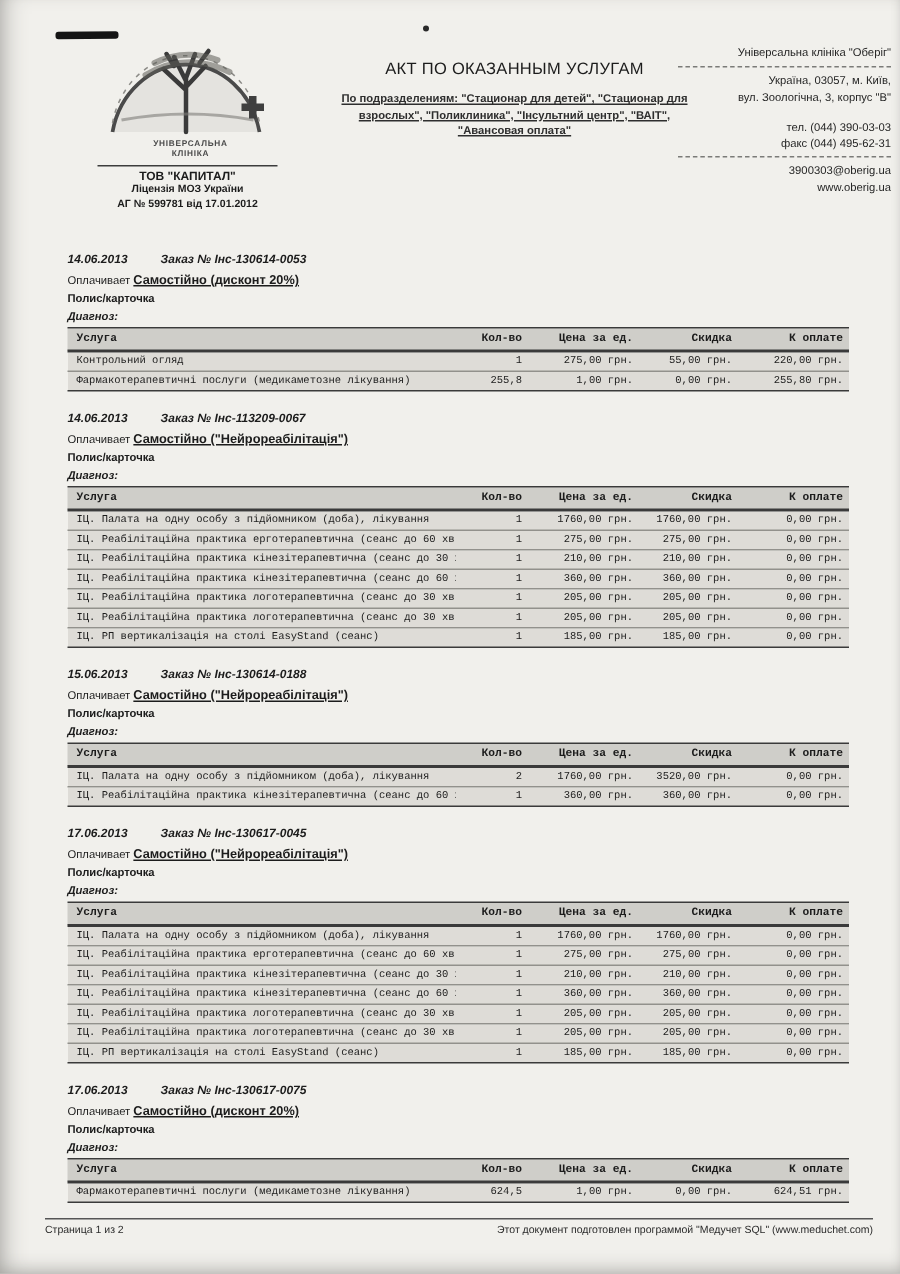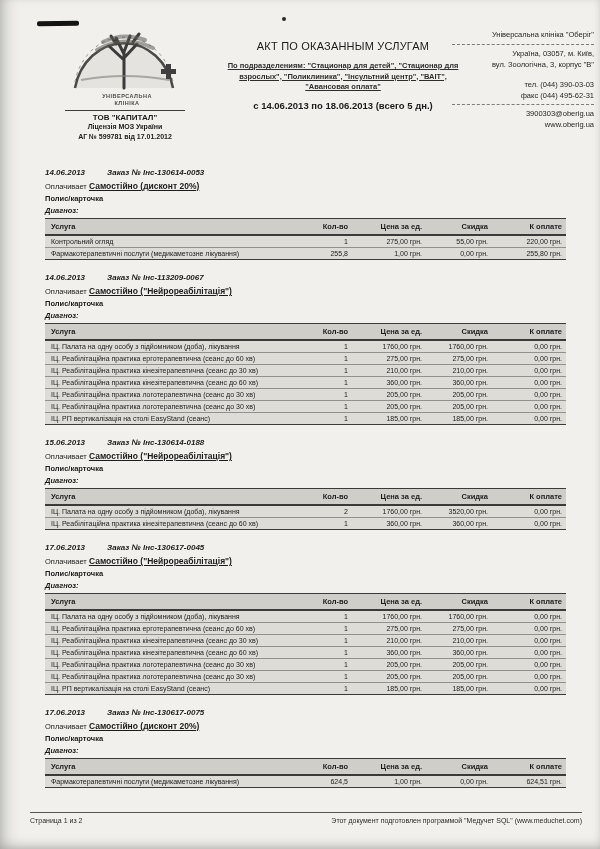--- a/index.html
+++ b/index.html
@@ -41,21 +41,21 @@
   
   .orders { position:absolute; left:45px; top:168px; width:521px; }
   .order-block { margin-bottom:13px; }
   .order-head { display:flex; gap:22px; font-size:8px; font-weight:bold; margin-bottom:4px;font-style:italic; }
   .payer-line { font-size:7.5px; margin-bottom:3px; }
   .payer-line .payer-label { }
   .payer-value { font-size:8.5px; font-weight:bold; text-decoration:underline; }
   .policy { font-size:7.5px; font-weight:bold; margin-bottom:3px; }
   .diagnosis { font-size:7.5px; font-weight:bold; font-style:italic; margin-bottom:3px; }
 
-  table.services { width:100%; border-collapse:collapse; table-layout:fixed; }
+  table.services { width:100%; border-collapse:collapse; table-layout:fixed;font-family:Liberation Mono, monospace; }
   table.services thead th {
     background:#cfcec9;
     font-size:7.5px; font-weight:bold; text-align:right;
     padding:3px 4px 3px 0;
     border-top:1px solid #3a3a3a;
     border-bottom:2px solid #3a3a3a;
   }
   table.services thead th.svc { text-align:left; padding-left:6px; }
   table.services tbody td {
     background:#dedcd7;
@@ -95,21 +95,20 @@
     <div class="logo-type">УНІВЕРСАЛЬНА КЛІНІКА</div>
     <div class="logo-sep"></div>
     <div class="logo-company">ТОВ "КАПИТАЛ"</div>
     <div class="logo-license">Ліцензія МОЗ України</div>
     <div class="logo-license">АГ № 599781 від 17.01.2012</div>
   </div>
 
   <div class="title-block">
     <div class="doc-title">АКТ ПО ОКАЗАННЫМ УСЛУГАМ</div>
     <div class="departments">По подразделениям: "Стационар для детей", "Стационар для взрослых", "Поликлиника", "Інсультний центр", "ВАІТ", "Авансовая оплата"</div>
-    <div class="period">с 14.06.2013 по 18.06.2013 (всего 5 дн.)</div>
   </div>
 
   <div class="contact-block">
     <div>Універсальна клініка "Оберіг"</div>
     <div class="contact-sep"></div>
     <div>Україна, 03057, м. Київ,</div>
     <div>вул. Зоологічна, 3, корпус "В"</div>
     <div class="contact-phones">тел. (044) 390-03-03</div>
     <div>факс (044) 495-62-31</div>
     <div class="contact-sep"></div>

